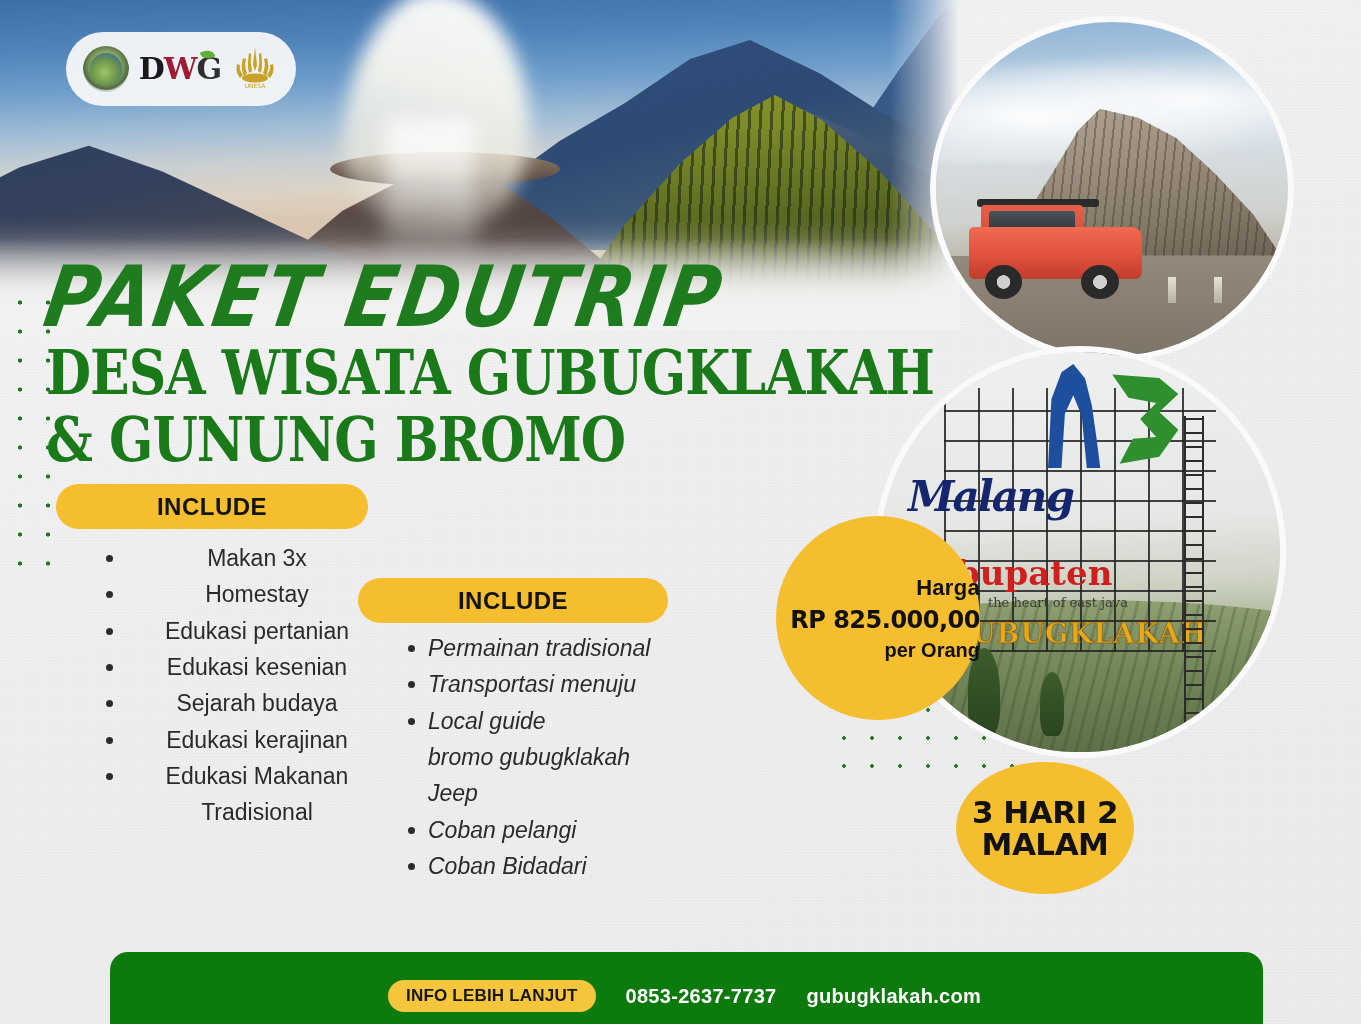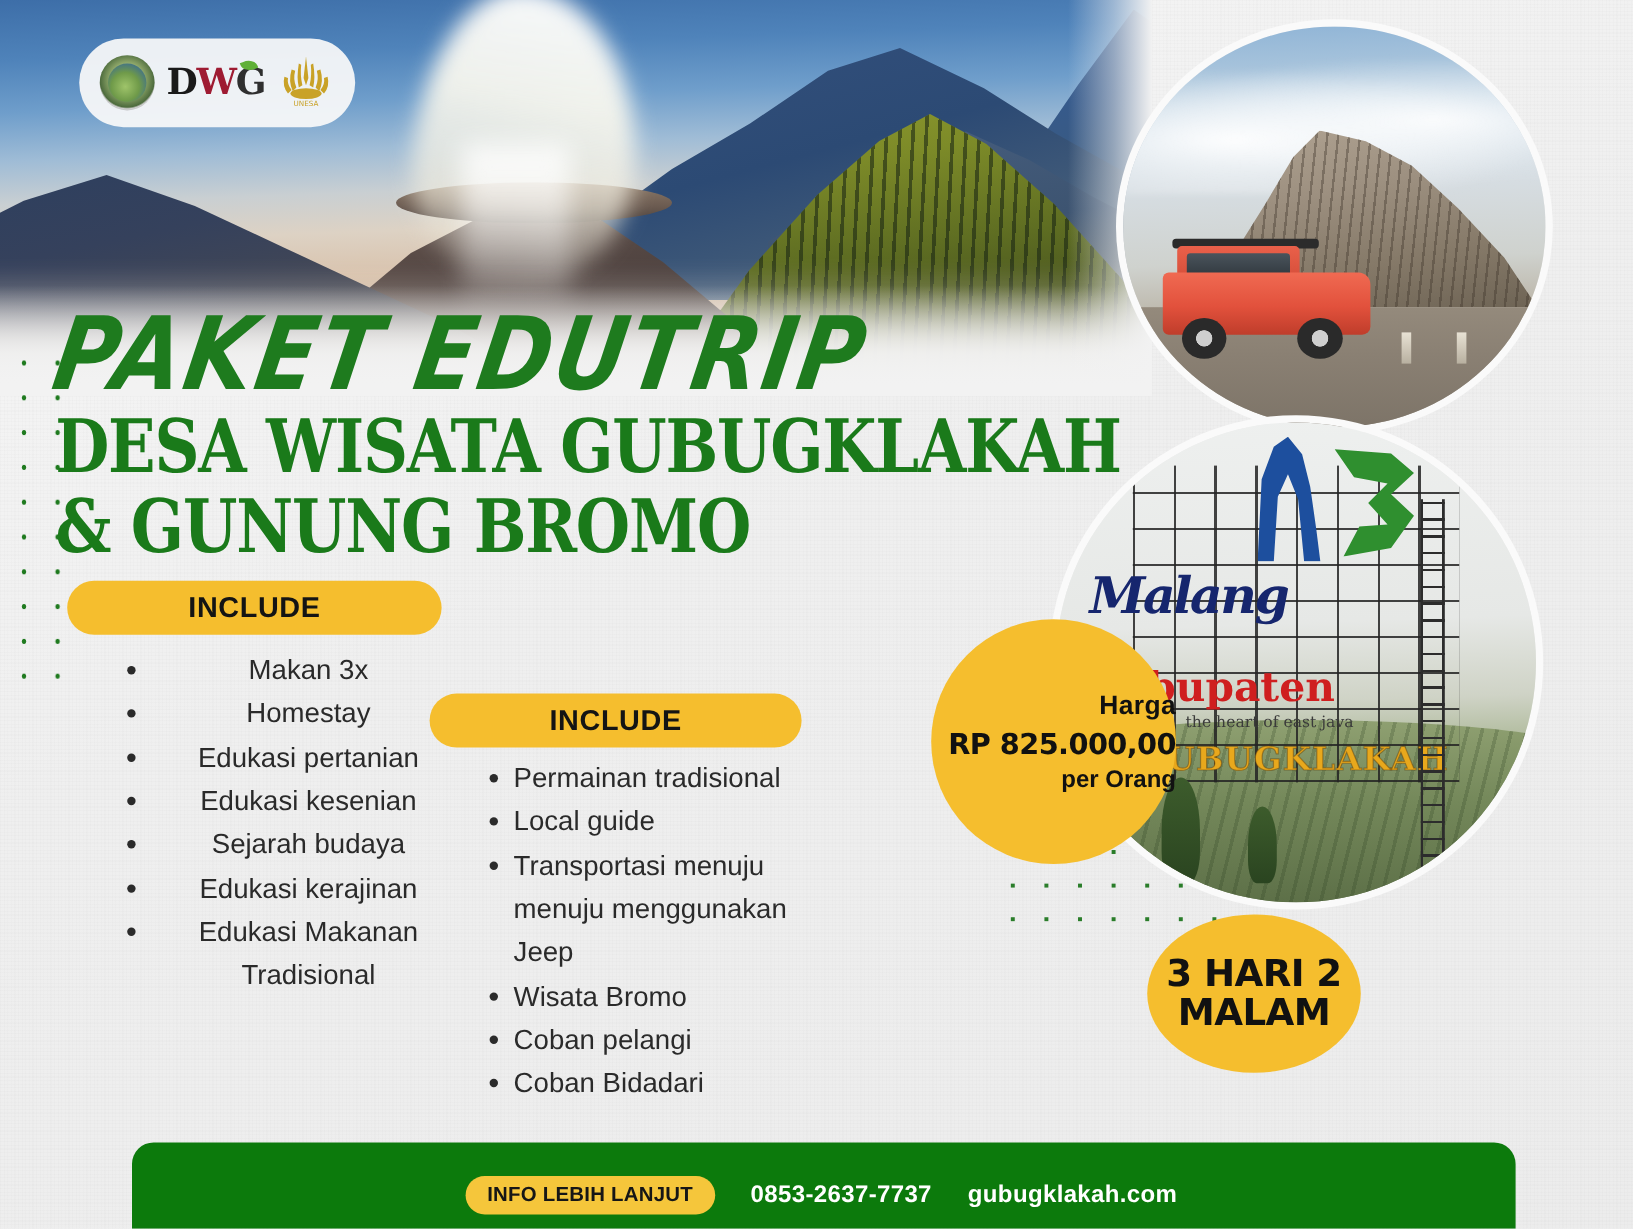--- a/index.html
+++ b/index.html
@@ -190,21 +190,21 @@
     line-height:1.58;
   }
   .inc-list li::before {
     content:"";
     position:absolute; left:8px; top:15px;
     width:7px; height:7px; border-radius:50%;
     background:#2b2b2b;
   }
   .inc-list li.cont::before { display:none; }
   #inc-list-1 { left:98px; top:540px; width:290px;text-align:center; }
-  #inc-list-2 { left:400px; top:630px; width:310px; }
+  #inc-list-2 { left:400px; top:630px; width:310px;font-style:italic; }
 
   
   .circ {
     position:absolute; border-radius:50%;
     overflow:hidden;
     box-shadow:0 0 0 6px #fafafa;
   }
   
   #circ-jeep { left:936px; top:22px; width:352px; height:334px; }
   #circ-jeep .sky {
@@ -447,25 +447,24 @@
     <li>Edukasi kesenian</li>
     <li>Sejarah budaya</li>
     <li>Edukasi kerajinan</li>
     <li>Edukasi Makanan</li>
     <li class="cont">Tradisional</li>
   </ul>
 
   <div class="inc-badge" id="inc-badge-2">INCLUDE</div>
   <ul class="inc-list" id="inc-list-2">
     <li>Permainan tradisional</li>
+    <li>Transportasi menuju</li>
     <li>Local guide</li>
-    <li>Transportasi menuju</li>
-    <li class="cont">menuju menggunakan</li>
+    <li class="cont">bromo gubugklakah</li>
     <li class="cont">Jeep</li>
-    <li>Wisata Bromo</li>
     <li>Coban pelangi</li>
     <li>Coban Bidadari</li>
   </ul>
 
   <div class="circ" id="circ-jeep">
     <div class="sky"></div>
     <div class="cloud"></div>
     <div class="batok"></div>
     <div class="plain"></div>
     <div class="post p1"></div>

